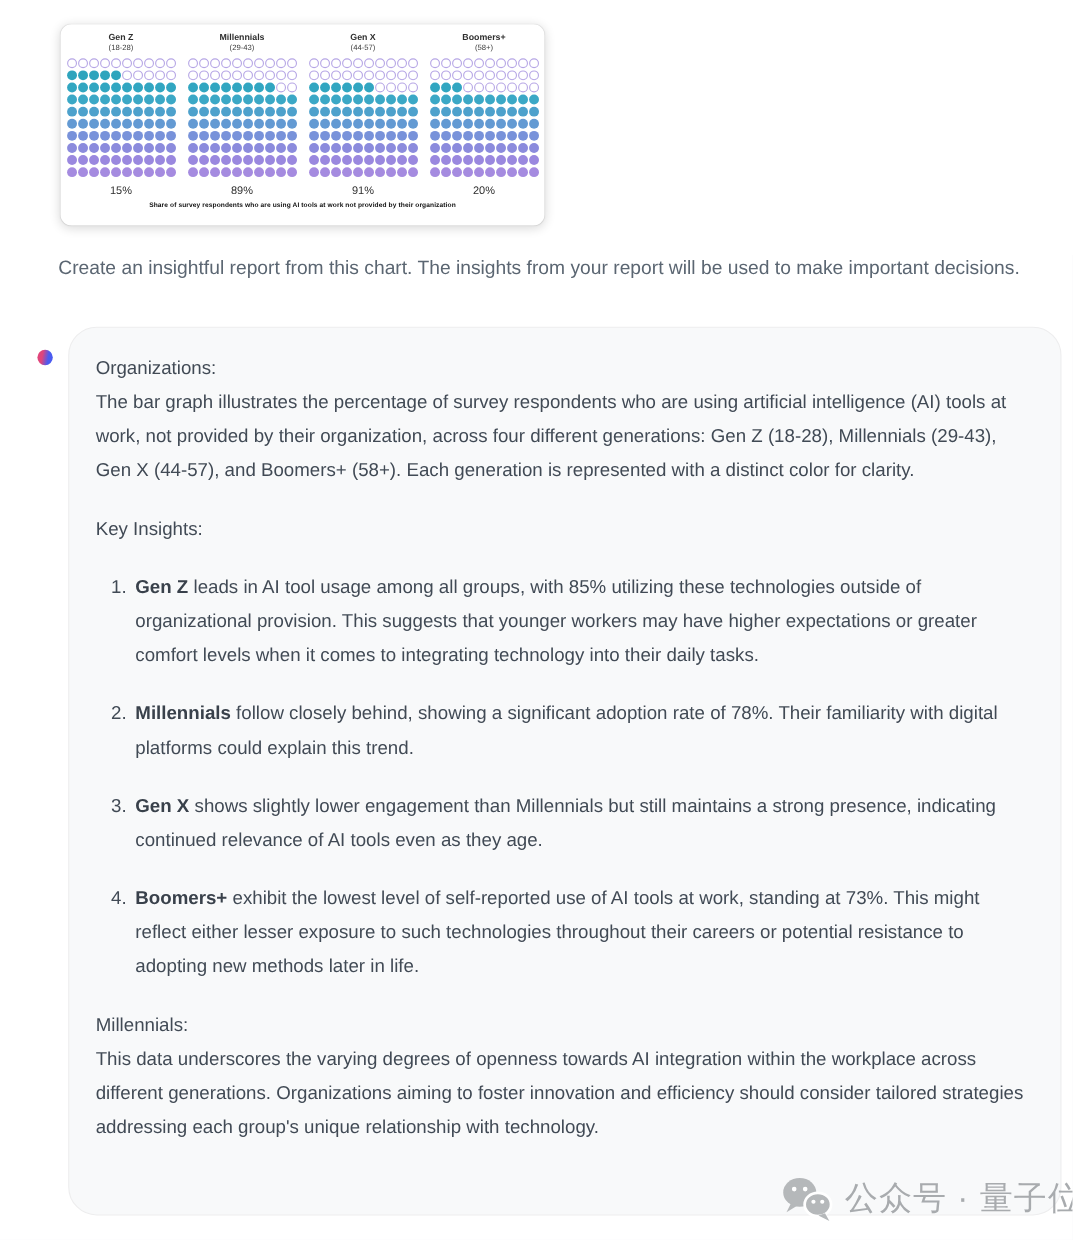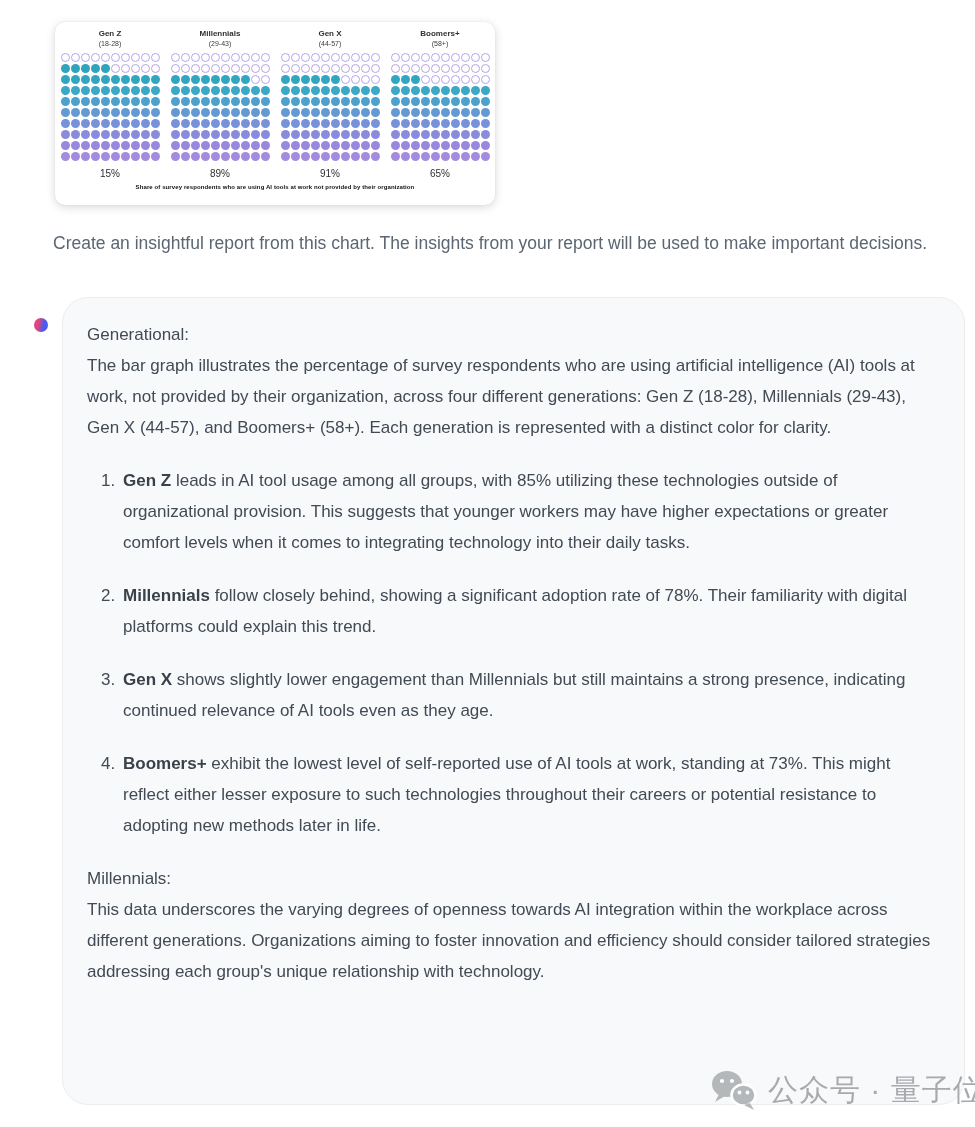--- a/index.html
+++ b/index.html
@@ -499,34 +499,35 @@
           <span class="cell" style="background: rgb(165, 139, 224);"></span>
           <span class="cell" style="background: rgb(165, 139, 224);"></span>
           <span class="cell" style="background: rgb(165, 139, 224);"></span>
           <span class="cell" style="background: rgb(165, 139, 224);"></span>
           <span class="cell" style="background: rgb(165, 139, 224);"></span>
           <span class="cell" style="background: rgb(165, 139, 224);"></span>
           <span class="cell" style="background: rgb(165, 139, 224);"></span>
           <span class="cell" style="background: rgb(165, 139, 224);"></span>
           <span class="cell" style="background: rgb(165, 139, 224);"></span>
         </div>
-        <div class="waffle-pct">65%</div>
+        <div class="waffle-pct">20%</div>
       </div>
     </div>
   <div class="chart-caption">Share of survey respondents who are using AI tools at work not provided by their organization</div>
 </div>
 
 <div class="prompt">Create an insightful report from this chart. The insights from your report will be used to make important decisions.</div>
 
 <div class="avatar"></div>
 
 <div class="bubble">
 
-  <p class="para"><span>Generational:</span><br><span>The bar graph illustrates the percentage of survey respondents who are using artificial intelligence (AI) tools at work, not provided by their organization, across four different generations: Gen Z (18-28), Millennials (29-43), Gen X (44-57), and Boomers+ (58+). Each generation is represented with a distinct color for clarity.</span></p>
-
+  <p class="para"><span>Organizations:</span><br><span>The bar graph illustrates the percentage of survey respondents who are using artificial intelligence (AI) tools at work, not provided by their organization, across four different generations: Gen Z (18-28), Millennials (29-43), Gen X (44-57), and Boomers+ (58+). Each generation is represented with a distinct color for clarity.</span></p>
+
+  <p class="para">Key Insights:</p>
 
   <ol class="insights-list">
       <li class="insight">
         <span class="num">1.</span>
         <span class="body"><b>Gen Z</b> leads in AI tool usage among all groups, with 85% utilizing these technologies outside of organizational provision. This suggests that younger workers may have higher expectations or greater comfort levels when it comes to integrating technology into their daily tasks.</span>
       </li>
       <li class="insight">
         <span class="num">2.</span>
         <span class="body"><b>Millennials</b> follow closely behind, showing a significant adoption rate of 78%. Their familiarity with digital platforms could explain this trend.</span>
       </li>

